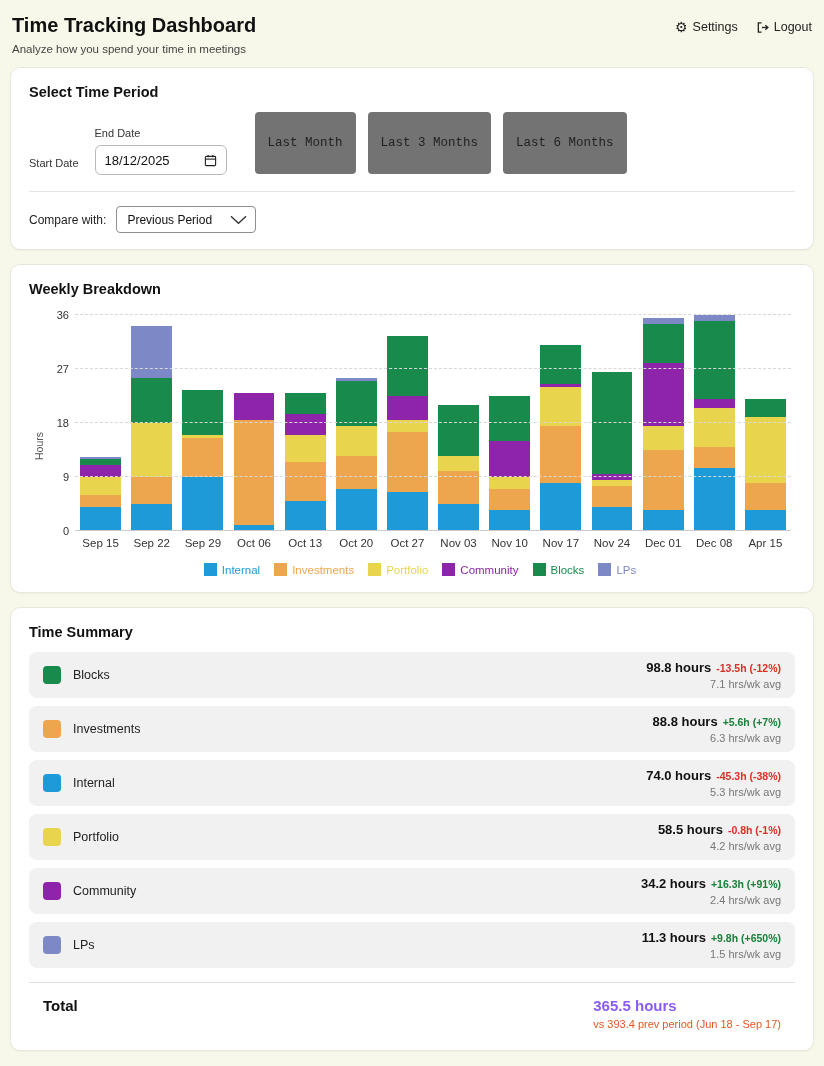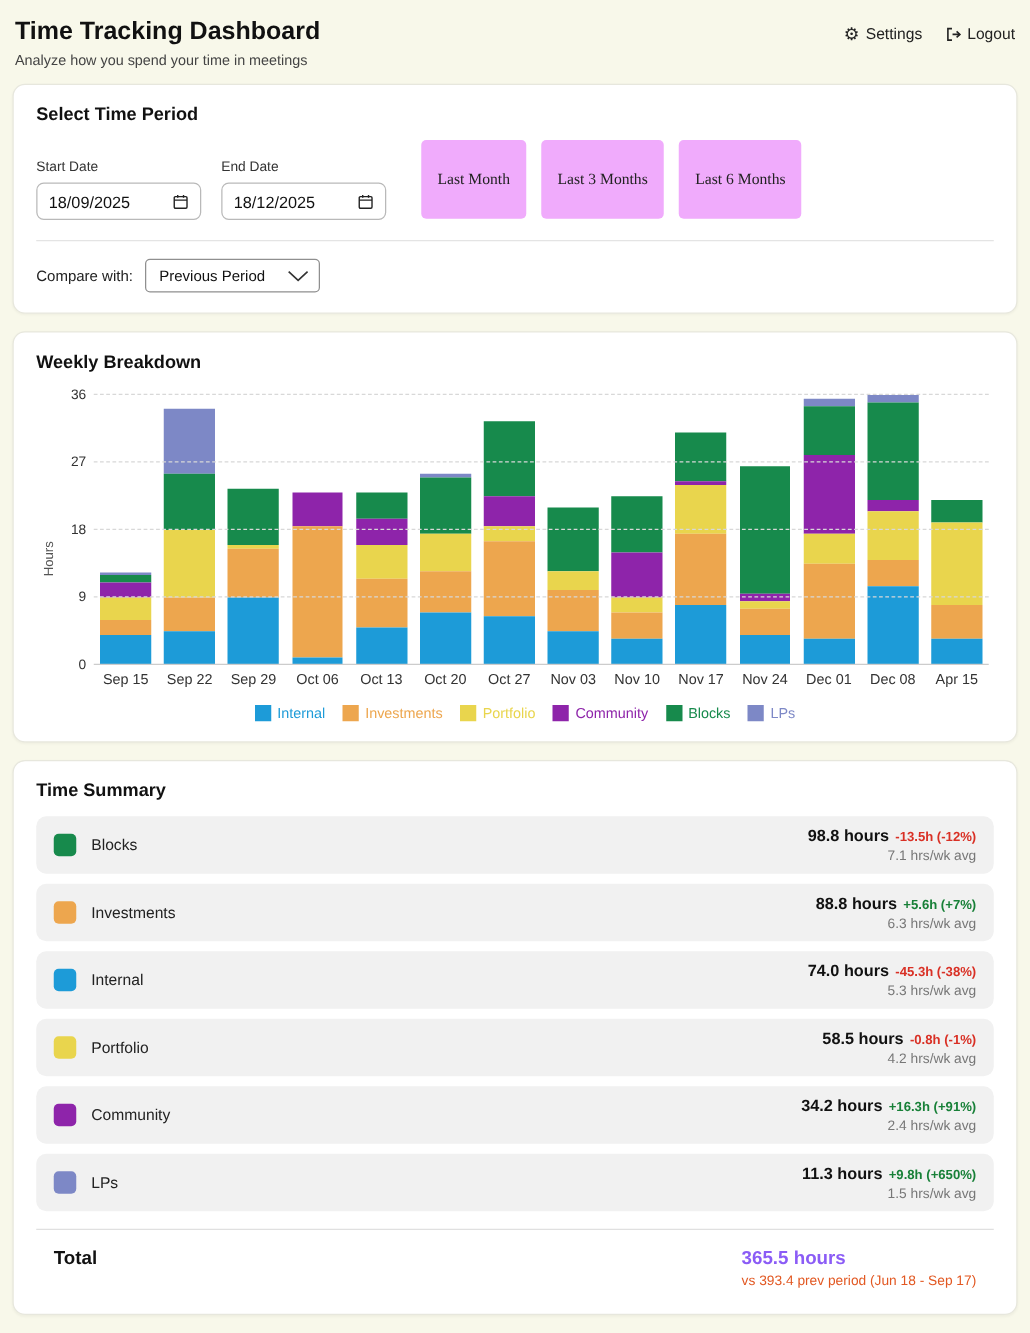--- a/index.html
+++ b/index.html
@@ -33,23 +33,23 @@
   .field { display:flex; flex-direction:column; }
   .field-label { font-size: 11px; color:#333; margin-bottom: 6px; }
   .date-input {
     display:flex; align-items:center; justify-content:space-between; gap:8px;
     width: 132px; height: 30px; padding: 0 9px;
     border: 1px solid #b9b9b9; border-radius: 6px;
     font-size: 13px; color:#111; background:#fff; cursor:text;
   }
   .quick-buttons { display:flex; gap: 12px; margin-left: 12px; padding-bottom:1px; }
   .quick-btn {
-    border:none; background:#f0abfc; color:#222;
+    border:none; background:#737373; color:#222;
     font-size: 12.5px; padding: 24px 13px; border-radius: 4px; cursor:pointer;
-    font-family: Liberation Serif, serif;
+    font-family: Liberation Mono, monospace;
   }
   .divider { border-top: 1px solid #e4e4e4; margin: 16px 0 14px; }
   .compare-row { display:flex; align-items:center; gap: 10px; }
   .compare-label { font-size: 12px; color:#222; }
   .select-box {
     display:flex; align-items:center; justify-content:space-between; gap:10px;
     min-width: 140px; height: 27px; padding: 0 8px 0 10px;
     border:1px solid #8f8f8f; border-radius: 4px; background:#fff;
     font-size: 12px; color:#111; cursor:pointer;
   }
@@ -141,30 +141,20 @@
         <span>Logout</span>
       </div>
     </div>
   </div>
 
   <div class="card">
     <div class="card-title">Select Time Period</div>
     <div class="period-row">
       <div class="field">
         <span class="field-label">Start Date</span>
-        <div class="date-input">
-          <span>18/09/2025</span>
-          <span>
-            <svg width="13" height="13" viewBox="0 0 14 14" fill="none" stroke="#222" stroke-width="1.2">
-              <rect x="1.5" y="2.5" width="11" height="10" rx="1"></rect>
-              <path d="M1.5 5.5 H12.5"></path>
-              <path d="M4.5 1 V3.5 M9.5 1 V3.5"></path>
-            </svg>
-          </span>
-        </div>
       </div>
       <div class="field">
         <span class="field-label">End Date</span>
         <div class="date-input">
           <span>18/12/2025</span>
           <span>
             <svg width="13" height="13" viewBox="0 0 14 14" fill="none" stroke="#222" stroke-width="1.2">
               <rect x="1.5" y="2.5" width="11" height="10" rx="1"></rect>
               <path d="M1.5 5.5 H12.5"></path>
               <path d="M4.5 1 V3.5 M9.5 1 V3.5"></path>

